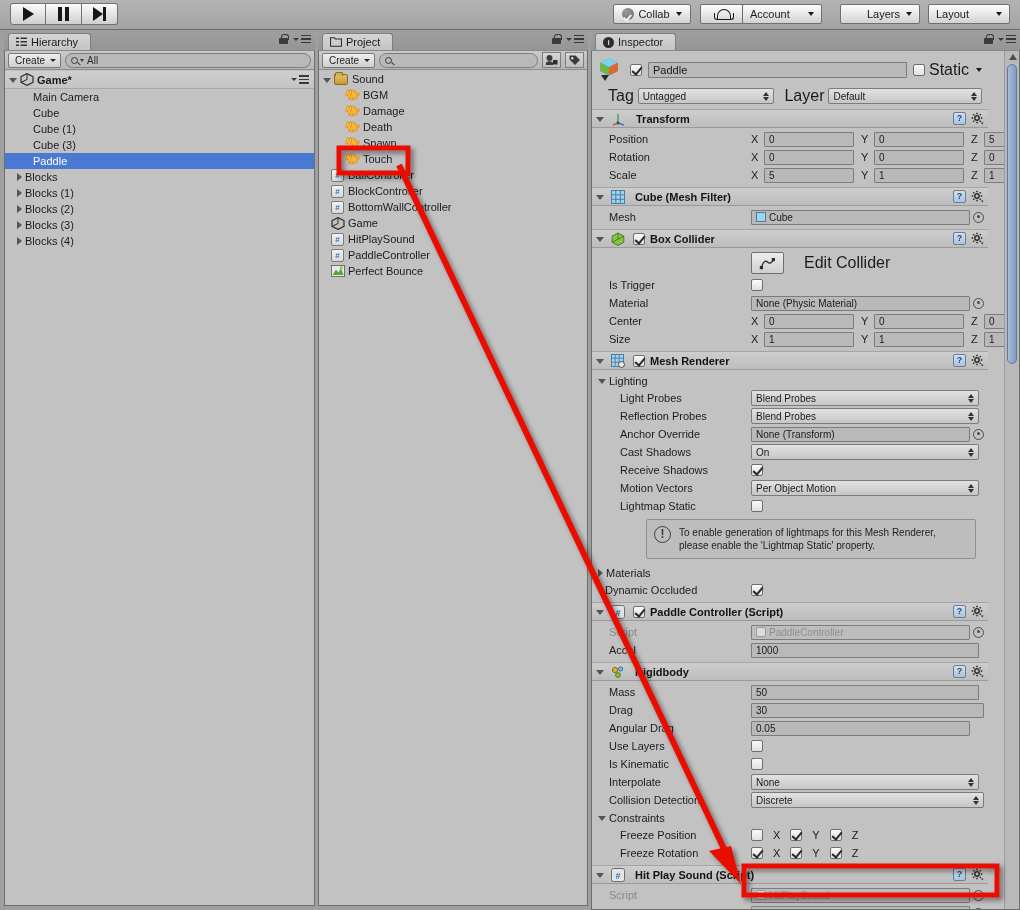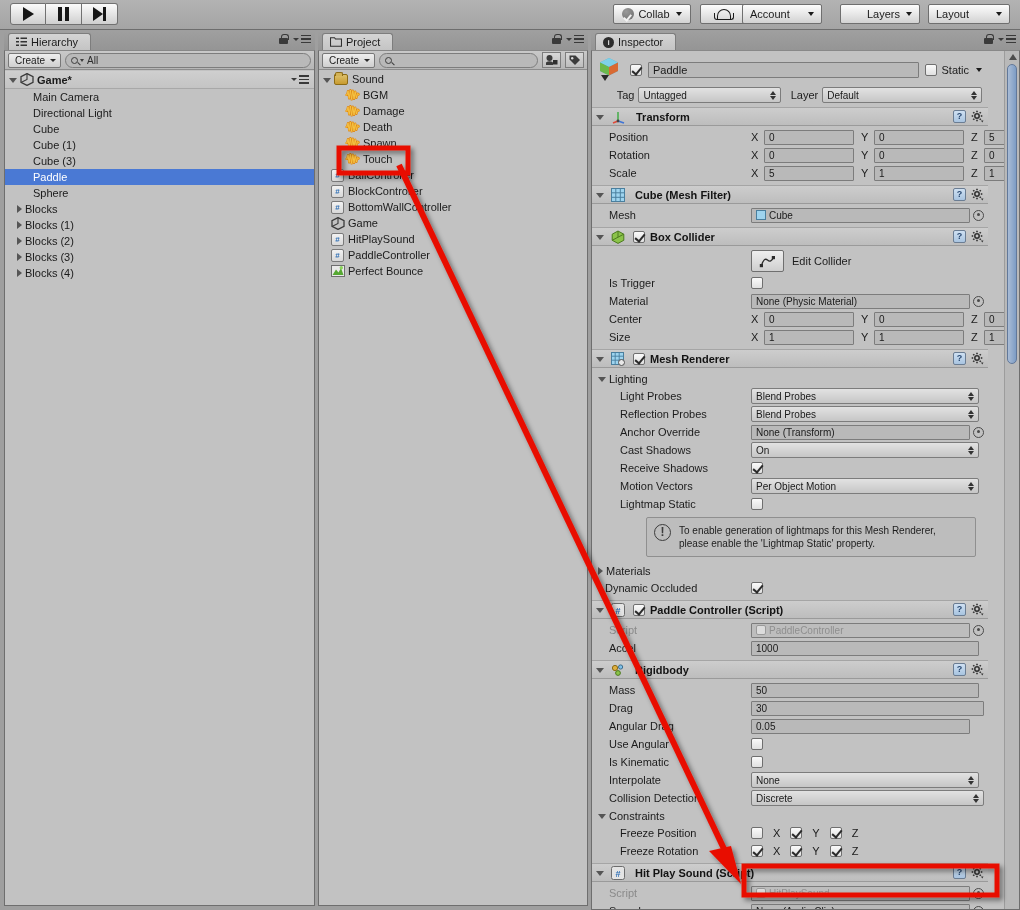--- a/index.html
+++ b/index.html
@@ -180,21 +180,21 @@
     border-right: 2px solid #2b2b2b; border-bottom: 2px solid #2b2b2b;
     transform: rotate(40deg);
   }
   .name-field {
     flex: 1; height: 16px; background: #b9b9b9;
     border: 1px solid #7c7c7c; border-radius: 1px;
     display: flex; align-items: center; padding: 0 4px; font-size: 11px;
   }
   .static-wrap { display:flex; align-items:center; gap:4px; flex:none; }
   .obj-row2 { display:flex; align-items:center; gap:4px; padding-left: 10px; }
-  .lbl { font-size: 11px; color: #1c1c1c; }
+  .lbl { font-size: 16px; color: #1c1c1c; }
   .popup {
     height: 16px; background: linear-gradient(#e2e2e2, #c6c6c6);
     border: 1px solid #7c7c7c; border-radius: 2px;
     display: flex; align-items: center; padding: 0 4px; font-size: 10px;
     position: relative;
   }
   .popup .updown {
     position: absolute; right: 4px; top: 3px; display:flex; flex-direction:column; gap:1px;
   }
   .popup .updown i:first-child { width:0;height:0;border-left:3px solid transparent;border-right:3px solid transparent;border-bottom:4px solid #333; display:block;}
@@ -240,21 +240,21 @@
   .helpbox {
     margin: 4px 8px 5px 50px; padding: 6px 7px;
     background: #bdbdbd; border: 1px solid #8f8f8f; border-radius: 2px;
     display: flex; gap: 8px; align-items: flex-start;
     font-size: 10px; line-height: 13px; color: #1d1d1d;
   }
   .warn-ico {
     width: 17px; height: 17px; border-radius: 50%; border: 1.5px solid #3c3c3c;
     flex: none; font-size: 12px; line-height: 14px; text-align: center; font-weight: bold; color:#3c3c3c;
   }
-  .edit-collider-row { height: 26px; display: flex; align-items: center; padding-left: 155px; gap: 8px;}
+  .edit-collider-row { height: 26px; display: flex; align-items: center; padding-left: 155px; gap: 20px;}
   .ecb {
     width: 33px; height: 22px; background: linear-gradient(#eeeeee,#cfcfcf);
     border: 1px solid #6f6f6f; border-radius: 2px; display:flex;align-items:center;justify-content:center;
   }
   .constraint-row { height: 18px; display:flex; align-items:center; font-size:11px; }
   .constraint-row .pl { width: 155px; padding-left: 24px; flex: none; }
   .cgrp { display:flex; align-items:center; gap:4px; }
   .cgrp span { margin-right: 6px; font-size:11px; }
 
   
@@ -366,41 +366,33 @@
               </span>
             </span>
         </div>
         <div id="hierarchy-items">
             <div class="row">
               <span style="display:inline-block;width:24px"></span>
               <span>Main Camera</span>
             </div>
             <div class="row">
               <span style="display:inline-block;width:24px"></span>
-              <span>Directional Light</span>
-            </div>
-            <div class="row">
-              <span style="display:inline-block;width:24px"></span>
               <span>Cube</span>
             </div>
             <div class="row">
               <span style="display:inline-block;width:24px"></span>
               <span>Cube (1)</span>
             </div>
             <div class="row">
               <span style="display:inline-block;width:24px"></span>
               <span>Cube (3)</span>
             </div>
             <div class="row selected">
               <span style="display:inline-block;width:24px"></span>
               <span>Paddle</span>
-            </div>
-            <div class="row">
-              <span style="display:inline-block;width:24px"></span>
-              <span>Sphere</span>
             </div>
             <div class="row">
               <span class="foldout" style="margin-left:8px"></span>
               <span>Blocks</span>
             </div>
             <div class="row">
               <span class="foldout" style="margin-left:8px"></span>
               <span>Blocks (1)</span>
             </div>
             <div class="row">
@@ -946,21 +938,21 @@
               </div>
               <div class="prow">
                 <span class="pl">Drag</span>
                 <span class="field" style="flex:1;">30</span>
               </div>
               <div class="prow">
                 <span class="pl">Angular Drag</span>
                 <span class="field" style="flex:1;margin-right:14px">0.05</span>
               </div>
               <div class="prow">
-                <span class="pl">Use Angular</span>
+                <span class="pl">Use Layers</span>
                 <span class="chk"></span>
               </div>
               <div class="prow">
                 <span class="pl">Is Kinematic</span>
                 <span class="chk"></span>
               </div>
               <div class="prow">
                 <span class="pl">Interpolate</span>
                 <span class="popup" style="flex:1;margin-right:5px">None<span class="updown">
                     <i></i>

